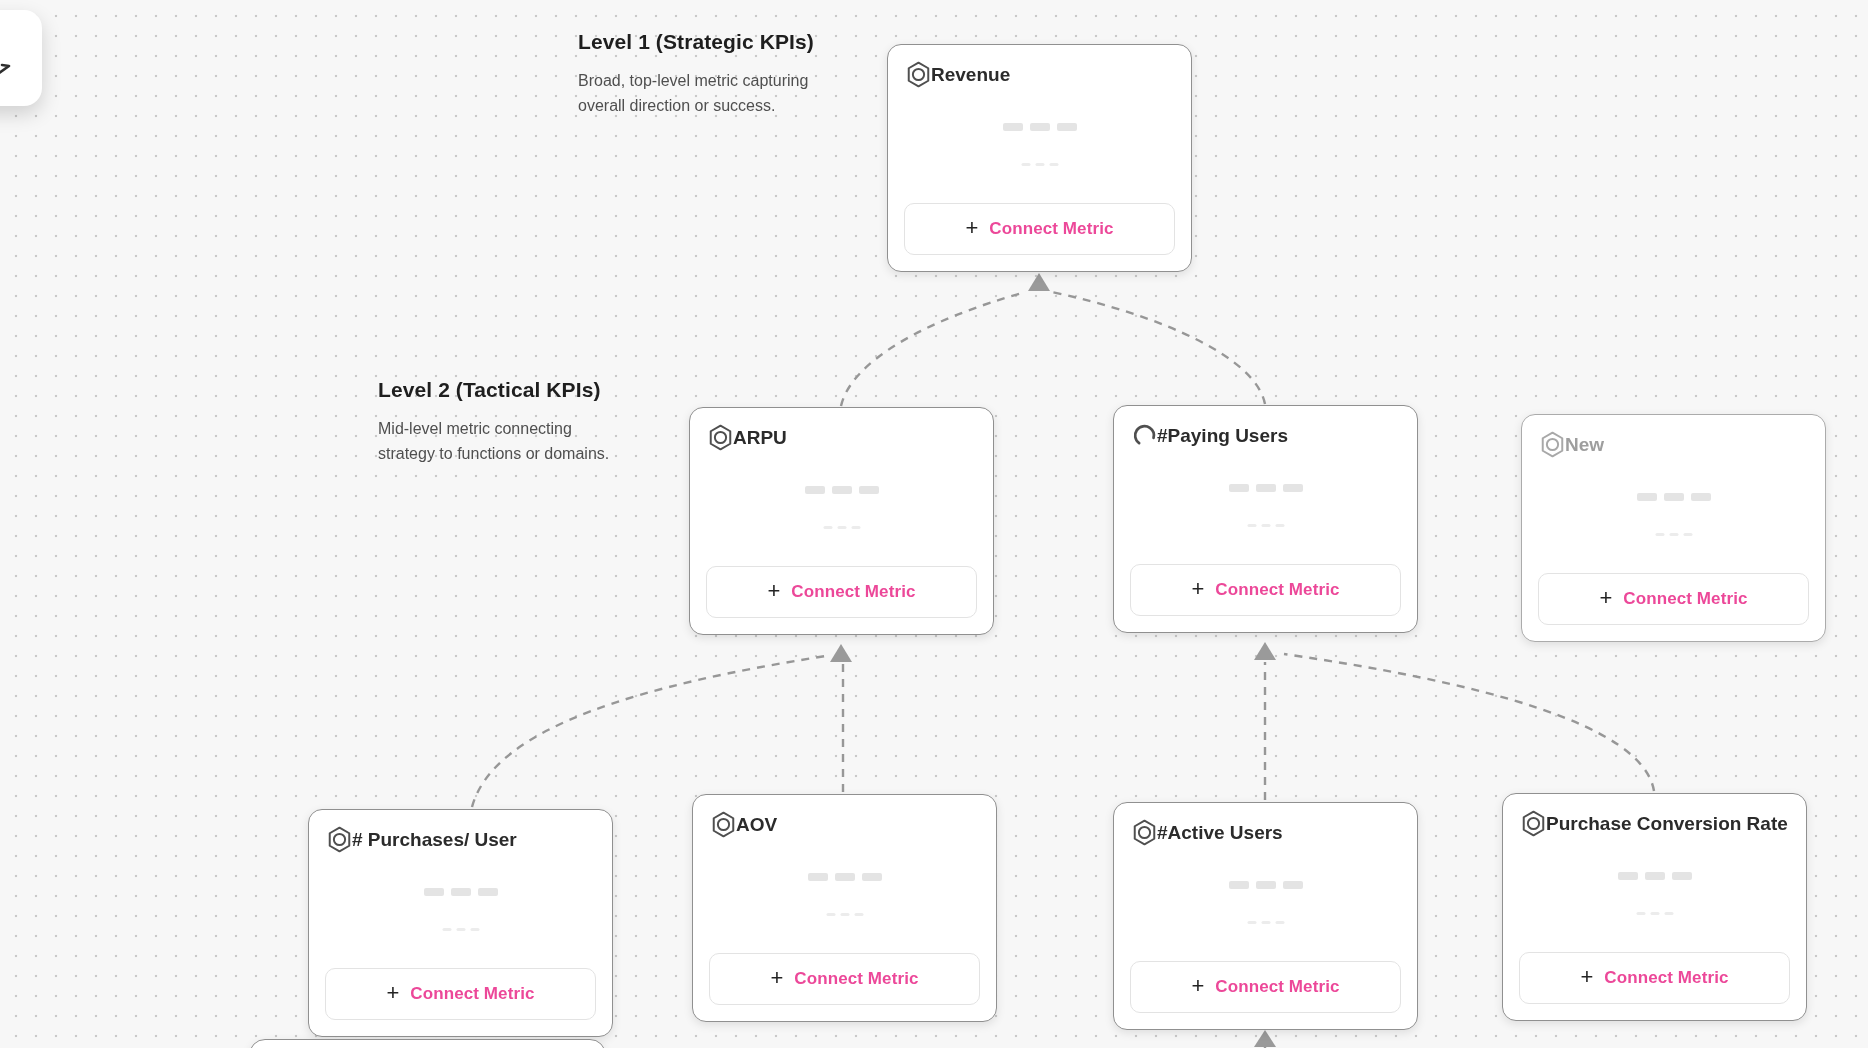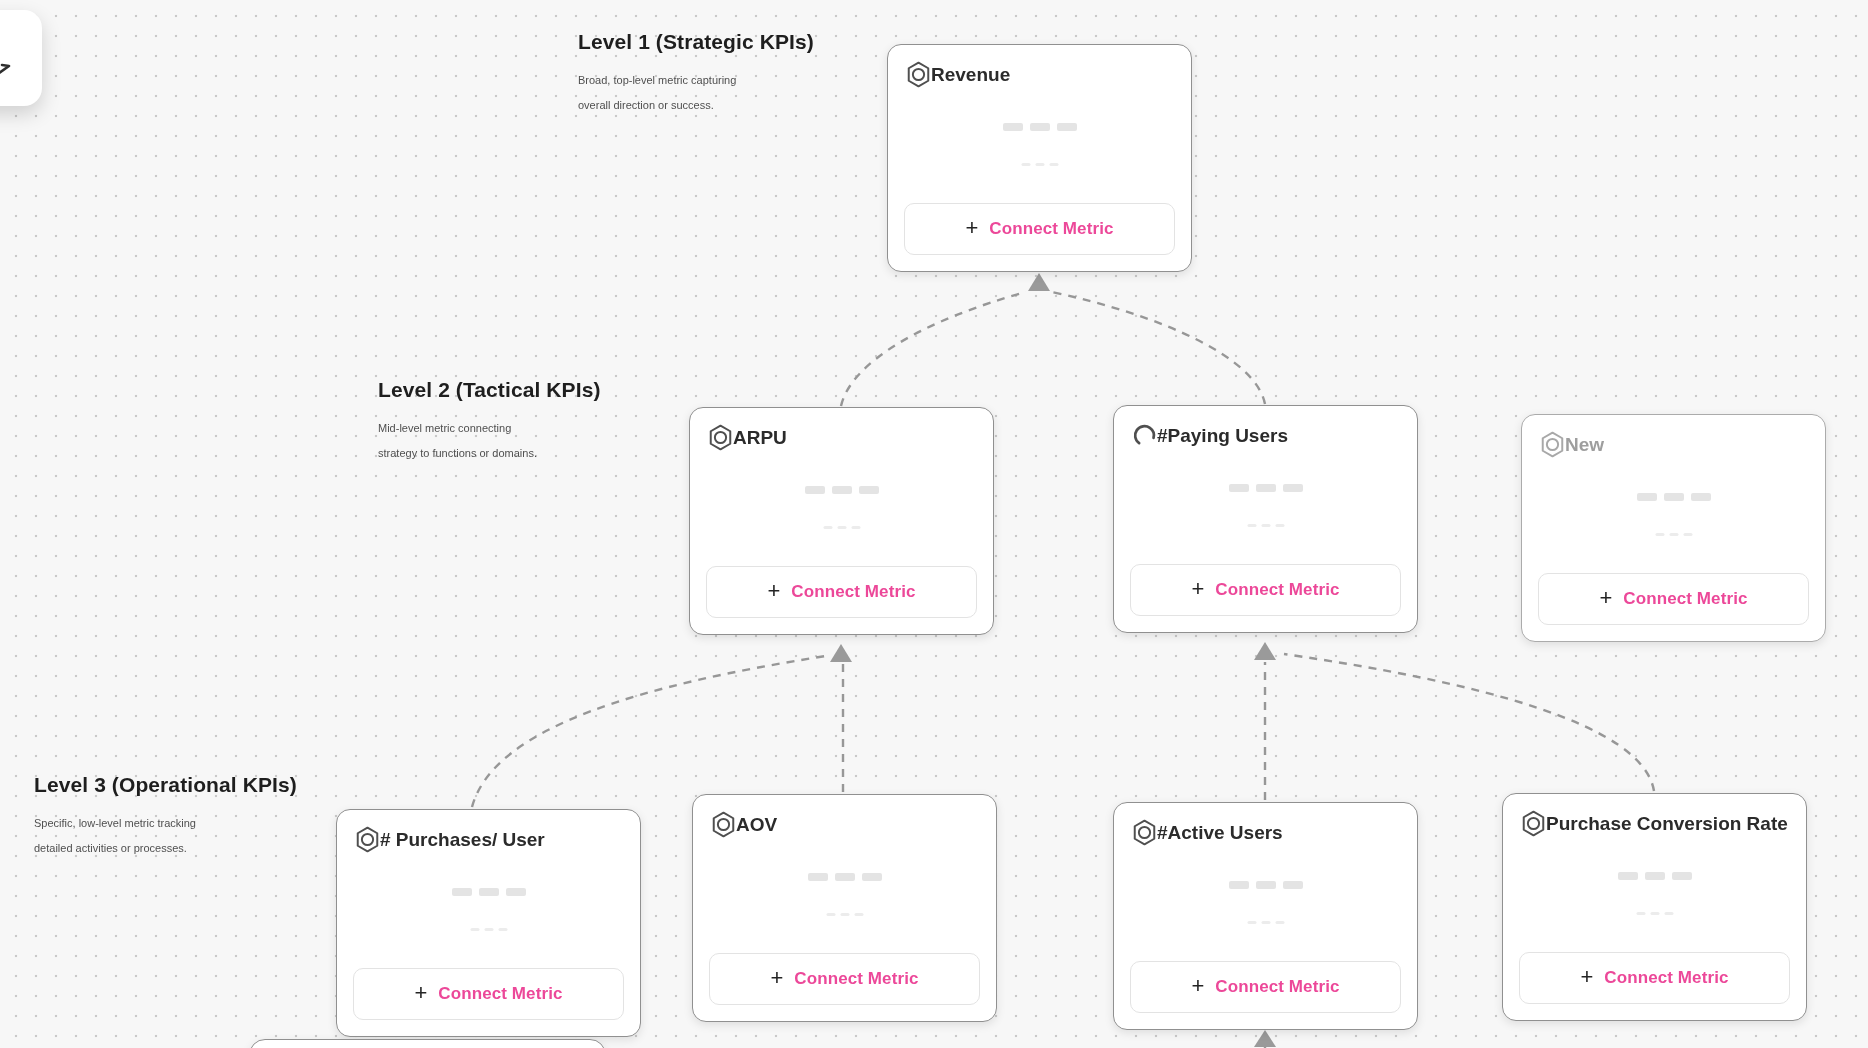--- a/index.html
+++ b/index.html
@@ -16,21 +16,21 @@
     background-position:6px 6px;
     text-decoration:underline;
   }
   svg.connectors{position:absolute;left:0;top:0;z-index:1;pointer-events:none;}
 
   
   .level-label{position:absolute;z-index:2;}
   .level-title{
     font-size:21px;font-weight:700;color:#1e1e1e;letter-spacing:0.1px;margin:0 0 14px 0;
   }
-  .level-desc{font-size:11px;color:#4f4f4f;line-height:25px;}
+  .level-desc{font-size:16px;color:#4f4f4f;line-height:25px;}
 
   
   .card{
     position:absolute;width:305px;height:228px;z-index:3;
     background:#ffffff;border:1.5px solid #909090;border-radius:14px;
     box-shadow:0 3px 10px rgba(0,0,0,0.10);
     box-sizing:border-box;
   }
   .card-header{
     position:absolute;left:18px;top:16px;right:14px;
@@ -111,27 +111,20 @@
   </div>
 
   <div class="level-label" style="left:378px;top:378px">
     <div class="level-title">Level 2 (Tactical KPIs)</div>
     <div class="level-desc">
       <div>Mid-level metric connecting</div>
       <div>strategy to functions or domains.</div>
     </div>
   </div>
 
-  <div class="level-label" style="left:34px;top:773px">
-    <div class="level-title">Level 3 (Operational KPIs)</div>
-    <div class="level-desc">
-      <div>Specific, low-level metric tracking</div>
-      <div>detailed activities or processes.</div>
-    </div>
-  </div>
 
   <div class="card" style="left:887px;top:44px">
     <div class="card-header">
       <span class="icon">
         <svg width="25" height="27" viewBox="0 0 24 26">
             <g fill="none" stroke="#4f4f4f" stroke-width="1.9" stroke-linejoin="round">
               <path d="M12 1.6 L21.4 7 L21.4 19 L12 24.4 L2.6 19 L2.6 7 Z"></path>
               <circle cx="12" cy="13" r="5.4"></circle>
             </g>
           </svg>
@@ -228,21 +221,21 @@
         <i></i>
         <i></i>
         <i></i>
       </div>
     <button class="connect-btn">
       <span class="plus">+</span>
       <span class="lbl">Connect Metric</span>
     </button>
   </div>
 
-  <div class="card" style="left:336px;top:809px">
+  <div class="card" style="left:308px;top:809px">
     <div class="card-header">
       <span class="icon">
         <svg width="25" height="27" viewBox="0 0 24 26">
             <g fill="none" stroke="#4f4f4f" stroke-width="1.9" stroke-linejoin="round">
               <path d="M12 1.6 L21.4 7 L21.4 19 L12 24.4 L2.6 19 L2.6 7 Z"></path>
               <circle cx="12" cy="13" r="5.4"></circle>
             </g>
           </svg>
       </span>
       <span class="card-title"># Purchases/ User</span>

